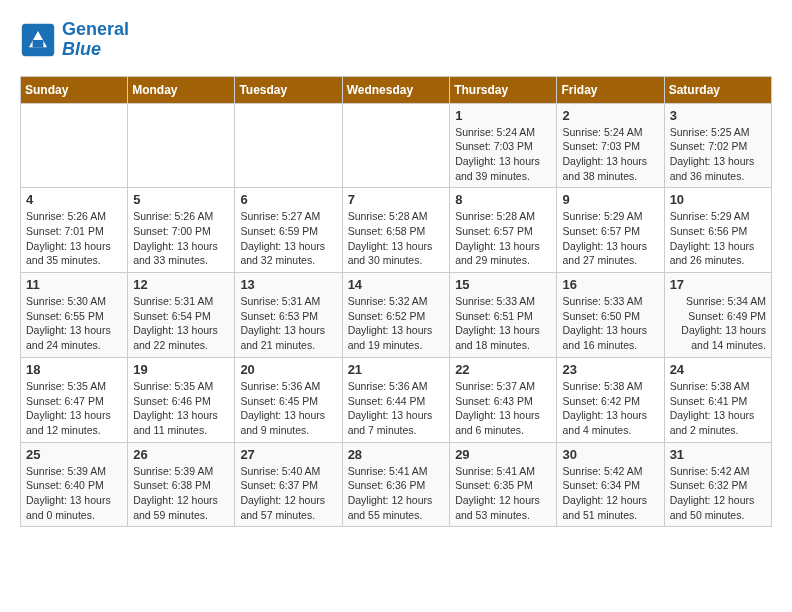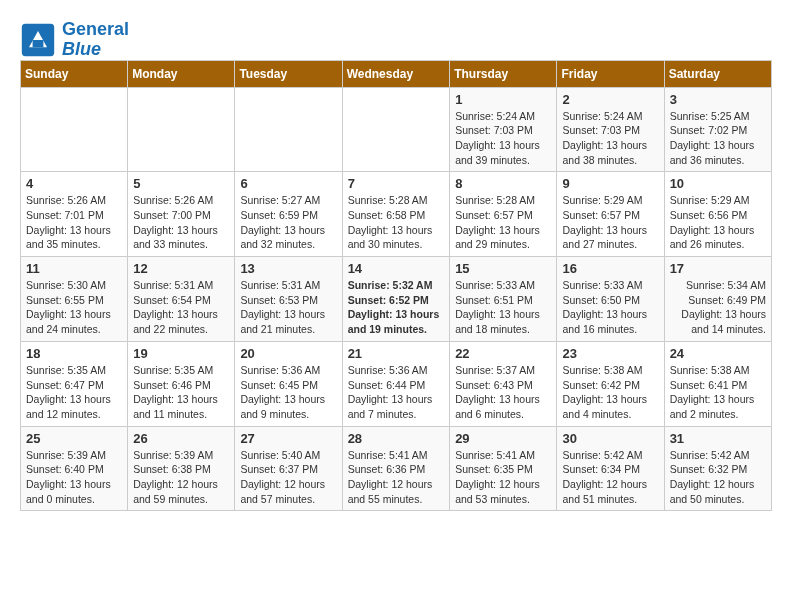--- a/index.html
+++ b/index.html
@@ -7,21 +7,21 @@
       font-family: Arial, sans-serif;
       background: #fff;
       width: 792px;
       min-height: 612px;
       padding: 20px;
     }
     .header {
       display: flex;
       justify-content: space-between;
       align-items: flex-start;
-      margin-bottom: 0;
+      margin-bottom: 16px;
     }
     .logo {
       display: flex;
       align-items: center;
       gap: 6px;
     }
     .logo-text {
       font-size: 18px;
       font-weight: bold;
       color: #333;
@@ -216,21 +216,21 @@
         </td>
         <td>
           <span class="day-num">13</span>
           <div class="day-detail" style="white-space: pre-line;">Sunrise: 5:31 AM
 Sunset: 6:53 PM
 Daylight: 13 hours
 and 21 minutes.</div>
         </td>
         <td>
           <span class="day-num">14</span>
-          <div class="day-detail" style="white-space: pre-line; font-weight: bold;">Sunrise: 5:32 AM
+          <div class="day-detail" style="white-space: pre-line;">Sunrise: 5:32 AM
 Sunset: 6:52 PM
 Daylight: 13 hours
 and 19 minutes.</div>
         </td>
         <td>
           <span class="day-num">15</span>
           <div class="day-detail" style="white-space: pre-line;">Sunrise: 5:33 AM
 Sunset: 6:51 PM
 Daylight: 13 hours
 and 18 minutes.</div>

